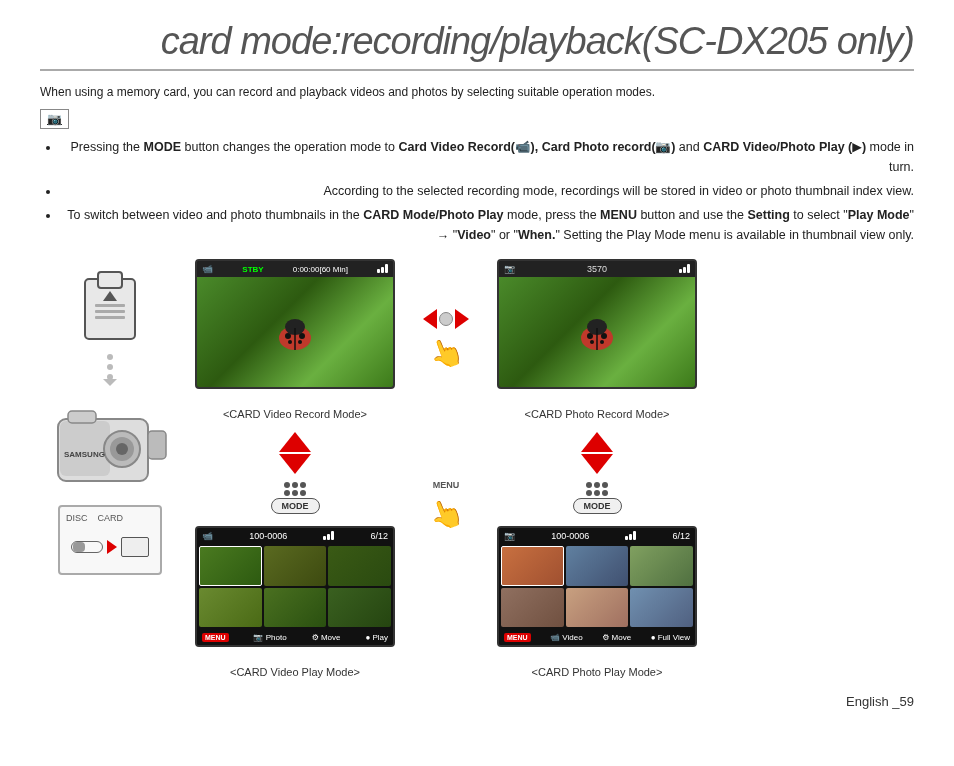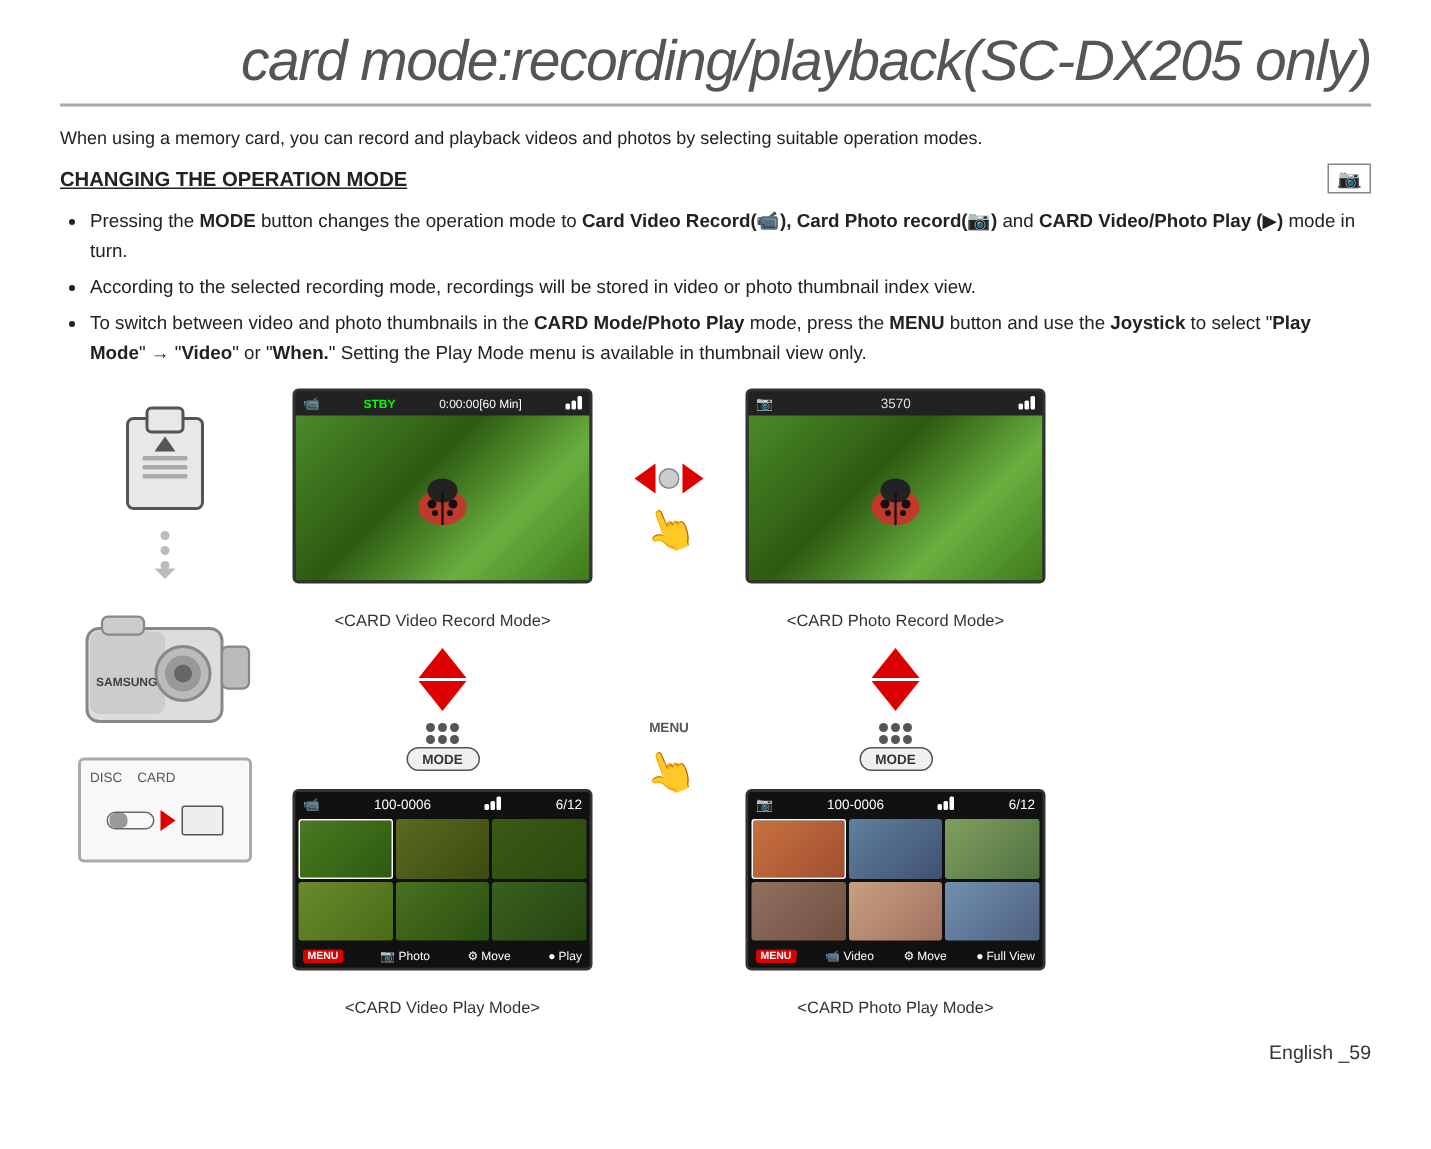--- a/index.html
+++ b/index.html
@@ -57,20 +57,21 @@
     
     .bullet-list {
       list-style: disc;
       padding-left: 20px;
       margin-bottom: 14px;
       font-size: 12.5px;
       line-height: 1.6;
     }
     .bullet-list li {
       margin-bottom: 4px;
+      text-align: right;
     }
     .bold { font-weight: bold; }
 
     
     .diagram-area {
       display: flex;
       flex-direction: row;
       align-items: flex-start;
       gap: 10px;
       margin-top: 10px;
@@ -81,21 +82,21 @@
       display: flex;
       flex-direction: column;
       align-items: center;
       width: 140px;
       padding-top: 10px;
       gap: 10px;
     }
 
     
     .card-slot-box {
-      width: 116px;
+      width: 104px;
       height: 70px;
       border: 2px solid #aaa;
       border-radius: 4px;
       display: flex;
       align-items: center;
       justify-content: center;
       background: #f8f8f8;
       margin-top: 6px;
       position: relative;
       padding: 6px;
@@ -420,37 +421,36 @@
 
 <h1 class="page-title">
   <span>card mode:recording/playback(SC-DX205 only)</span>
 </h1>
 
 <p class="intro-text">
   <span>When using a memory card, you can record and playback videos and photos by selecting suitable operation modes.</span>
 </p>
 
 <div class="section-heading">
-  <span>CHANGING THE OPERATION MODE</span>
   <span class="mode-icon-box">
     <span>📷</span>
   </span>
 </div>
 
 <ul class="bullet-list">
   <li>
     Pressing the <span class="bold">MODE</span> button changes the operation mode to <span class="bold">Card Video Record(</span>📹<span class="bold">), Card Photo record(</span>📷<span class="bold">)</span>
     and <span class="bold">CARD Video/Photo Play (</span>▶<span class="bold">)</span> mode in turn.
   </li>
   <li>
     According to the selected recording mode, recordings will be stored in video or photo thumbnail index view.
   </li>
   <li>
     To switch between video and photo thumbnails in the <span class="bold">CARD Mode/Photo Play</span> mode, press the <span class="bold">MENU</span> button
-    and use the <span class="bold">Joystick</span> to select "<span class="bold">Play Mode</span>" → "<span class="bold">Video</span>" or "<span class="bold">When.</span>" Setting the Play Mode menu is available in
+    and use the <span class="bold">Setting</span> to select "<span class="bold">Play Mode</span>" → "<span class="bold">Video</span>" or "<span class="bold">When.</span>" Setting the Play Mode menu is available in
     thumbnail view only.
   </li>
 </ul>
 
 <div class="diagram-area">
 
   <div class="left-col">
 
     <svg width="60" height="72" viewBox="0 0 60 72">
       <rect x="5" y="10" width="50" height="60" rx="4" fill="#e8e8e8" stroke="#555" stroke-width="2"></rect>

